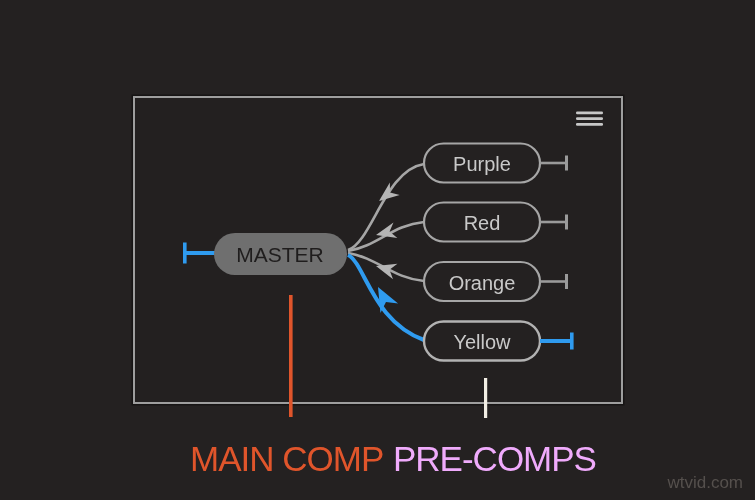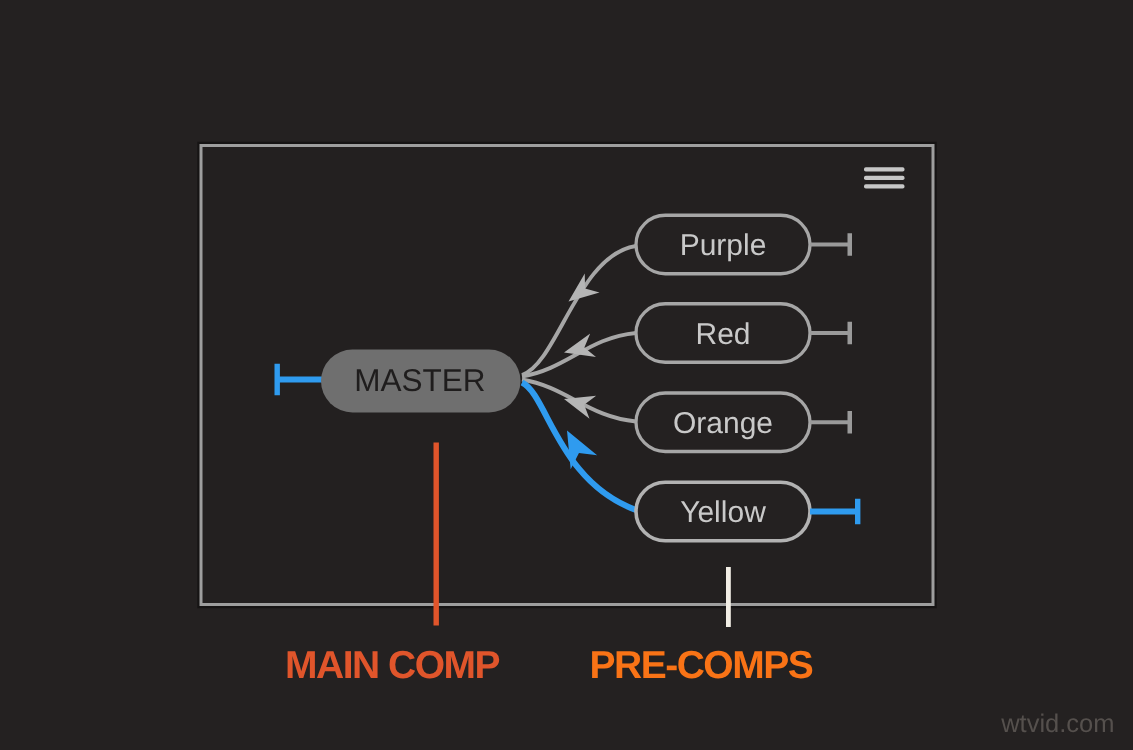--- a/index.html
+++ b/index.html
@@ -13,30 +13,30 @@
     position: relative;
     width: 755px; height: 500px;
     background: #242121;
   }
   .flowchart-svg {
     position: absolute;
     left: 0; top: 0;
   }
   .caption-label {
     position: absolute;
-    top: 430px;
+    top: 441px;
     font-family: "Liberation Sans", sans-serif;
-    font-weight: bold;
-    font-size: 26px;
+    font-weight: normal;
+    font-size: 35px;
     line-height: 1;
     letter-spacing: -1px;
     white-space: nowrap;
   }
   .caption-main { left: 190px; color: #e0552b; }
-  .caption-pre  { left: 393px; color: #f97316; }
+  .caption-pre  { left: 393px; color: #f0abfc; }
   .watermark {
     position: absolute;
     right: 12px;
     bottom: 7px;
     font-size: 17px;
     color: #55504d;
     font-family: "Liberation Sans", sans-serif;
   }
 </style>
 </head>

